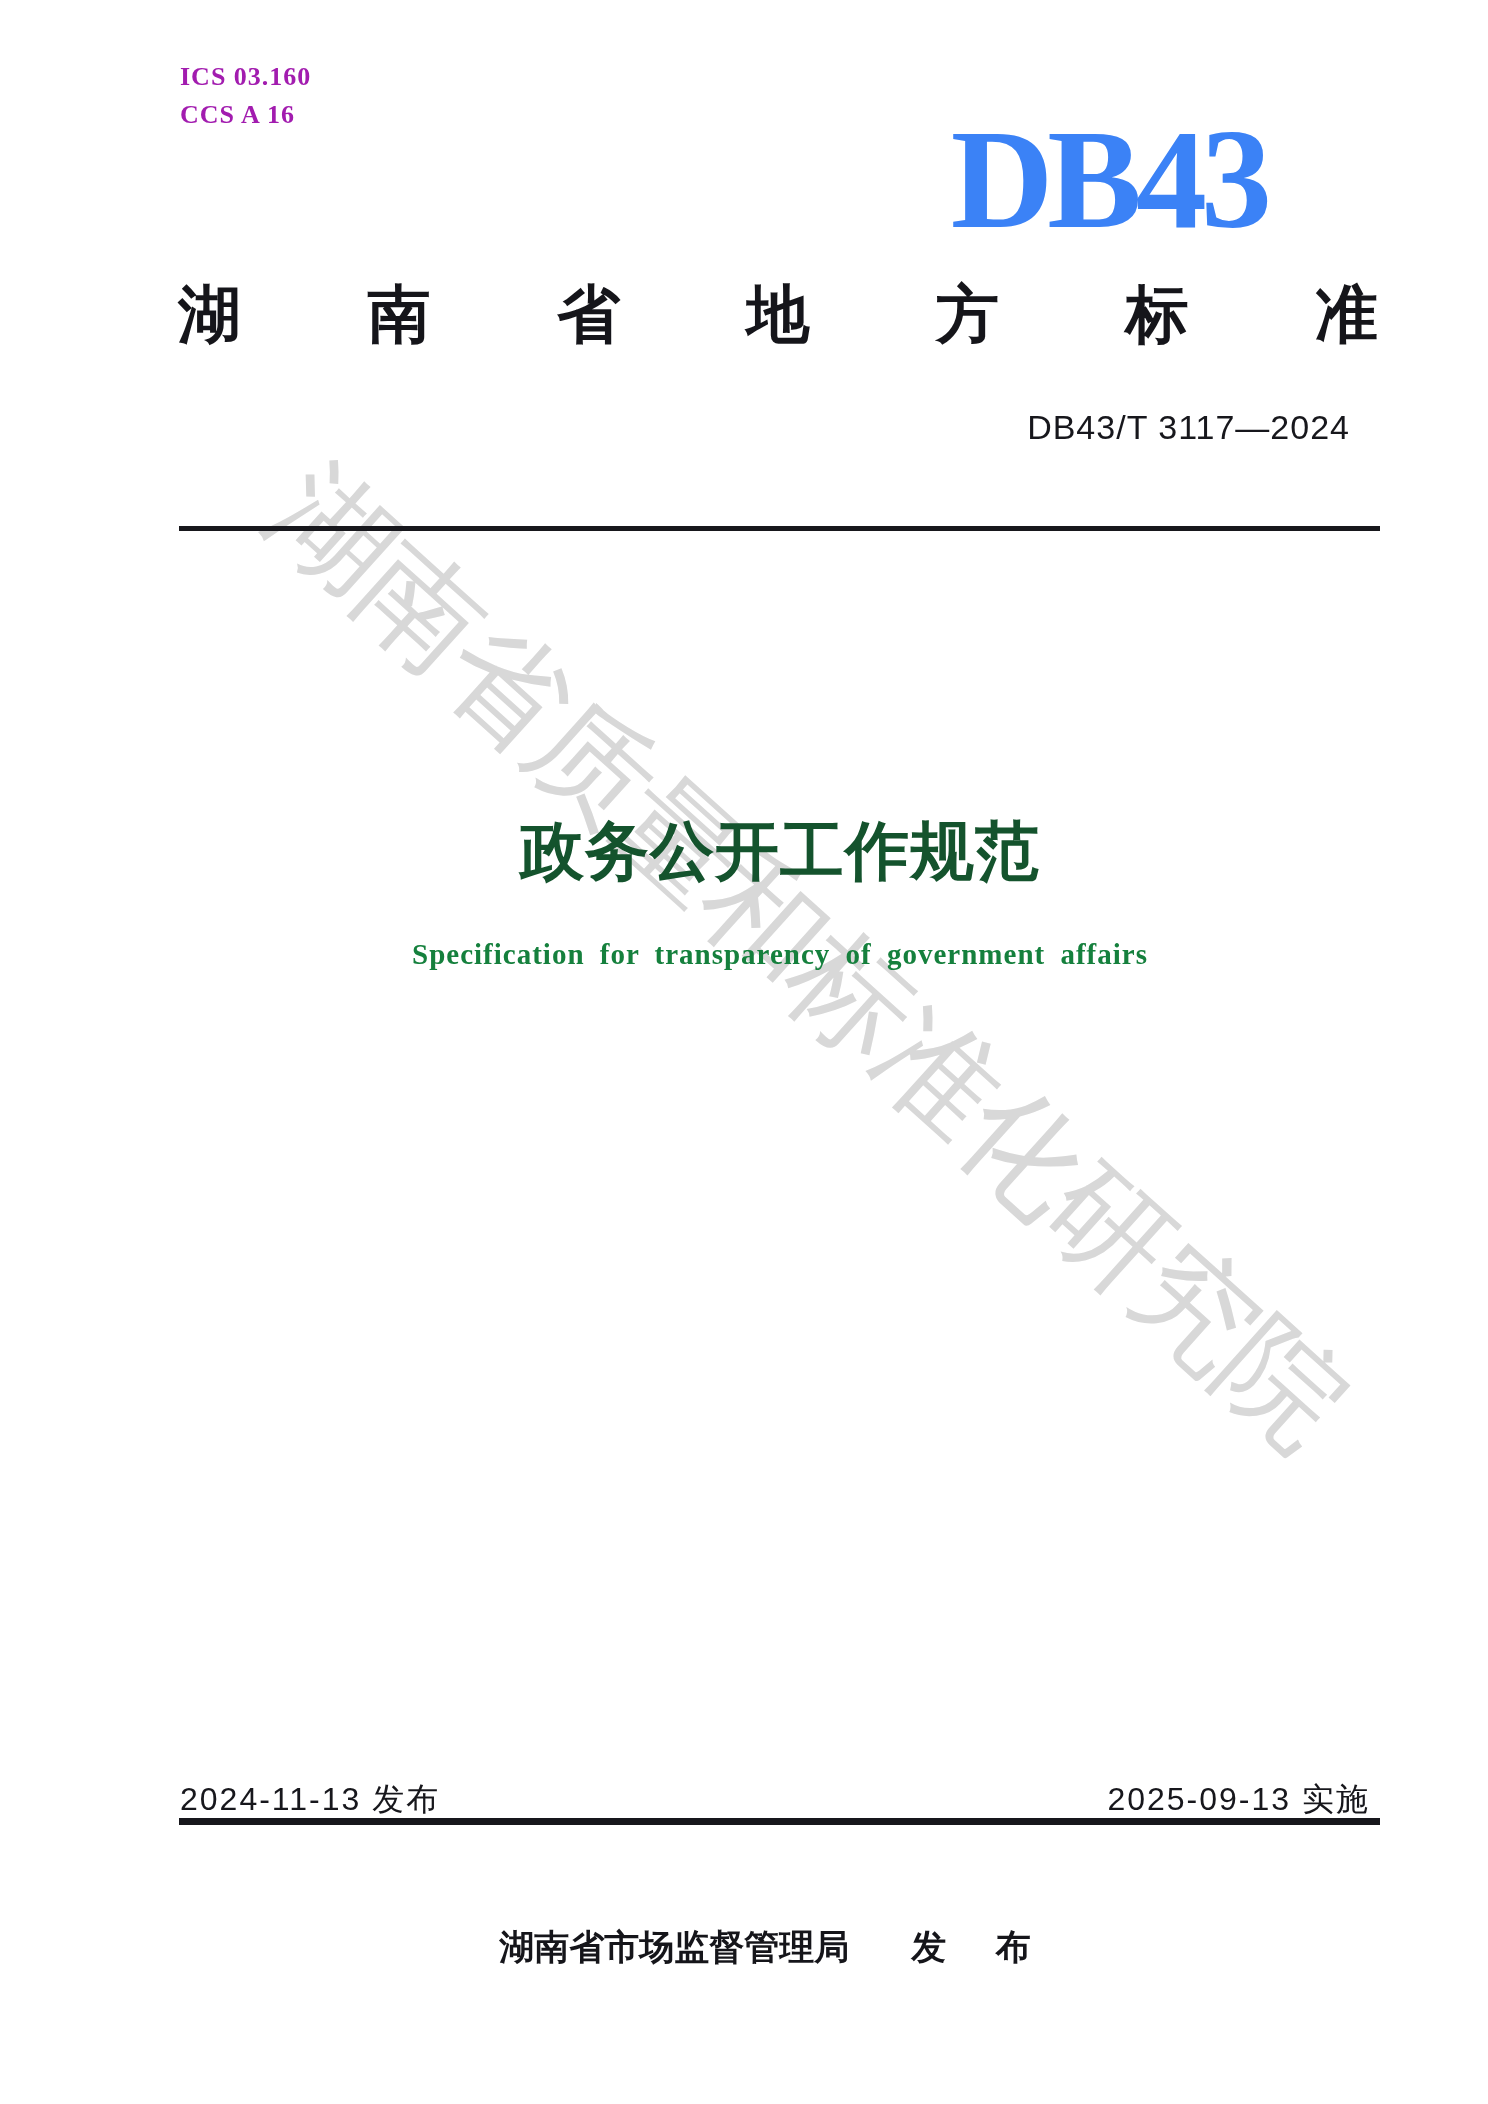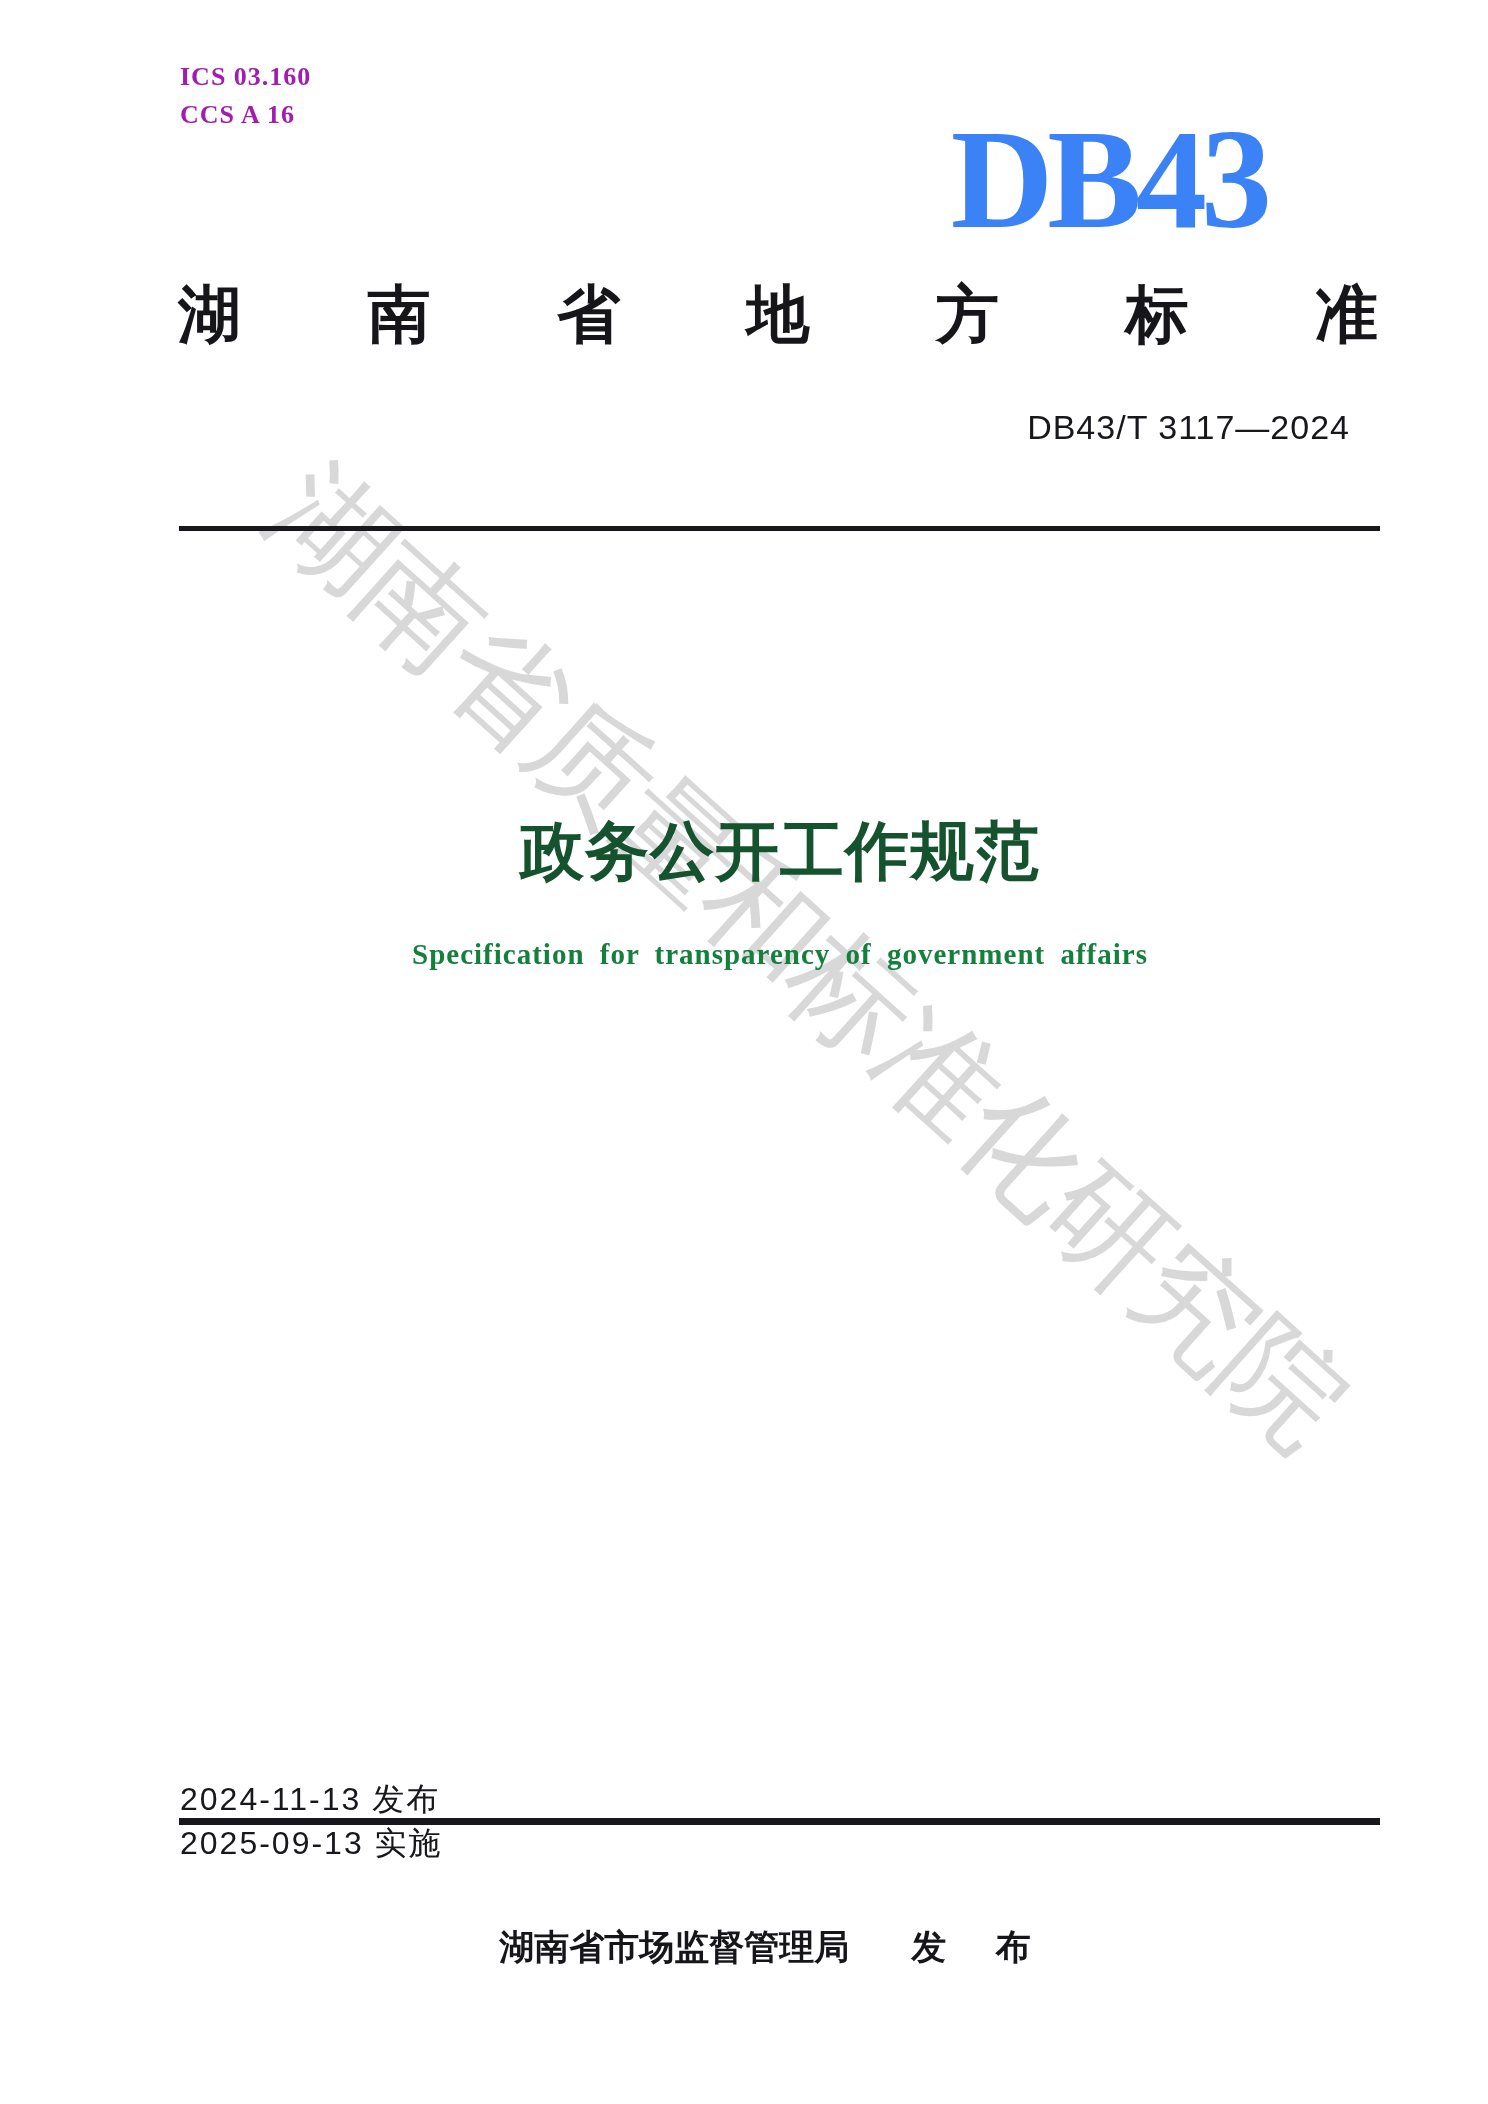--- a/index.html
+++ b/index.html
@@ -106,21 +106,20 @@
   .dates-row {
     position: absolute;
     left: 180px;
     top: 1778px;
     width: 1190px;
     display: flex;
     justify-content: space-between;
     font-size: 32px;
     letter-spacing: 2px;
     color: #17171c;
-    flex-direction: column;
   }
   .rule-bottom {
     position: absolute;
     left: 179px;
     top: 1818px;
     width: 1201px;
     height: 7px;
     background: #17171c;
   }
   .publisher-row {

